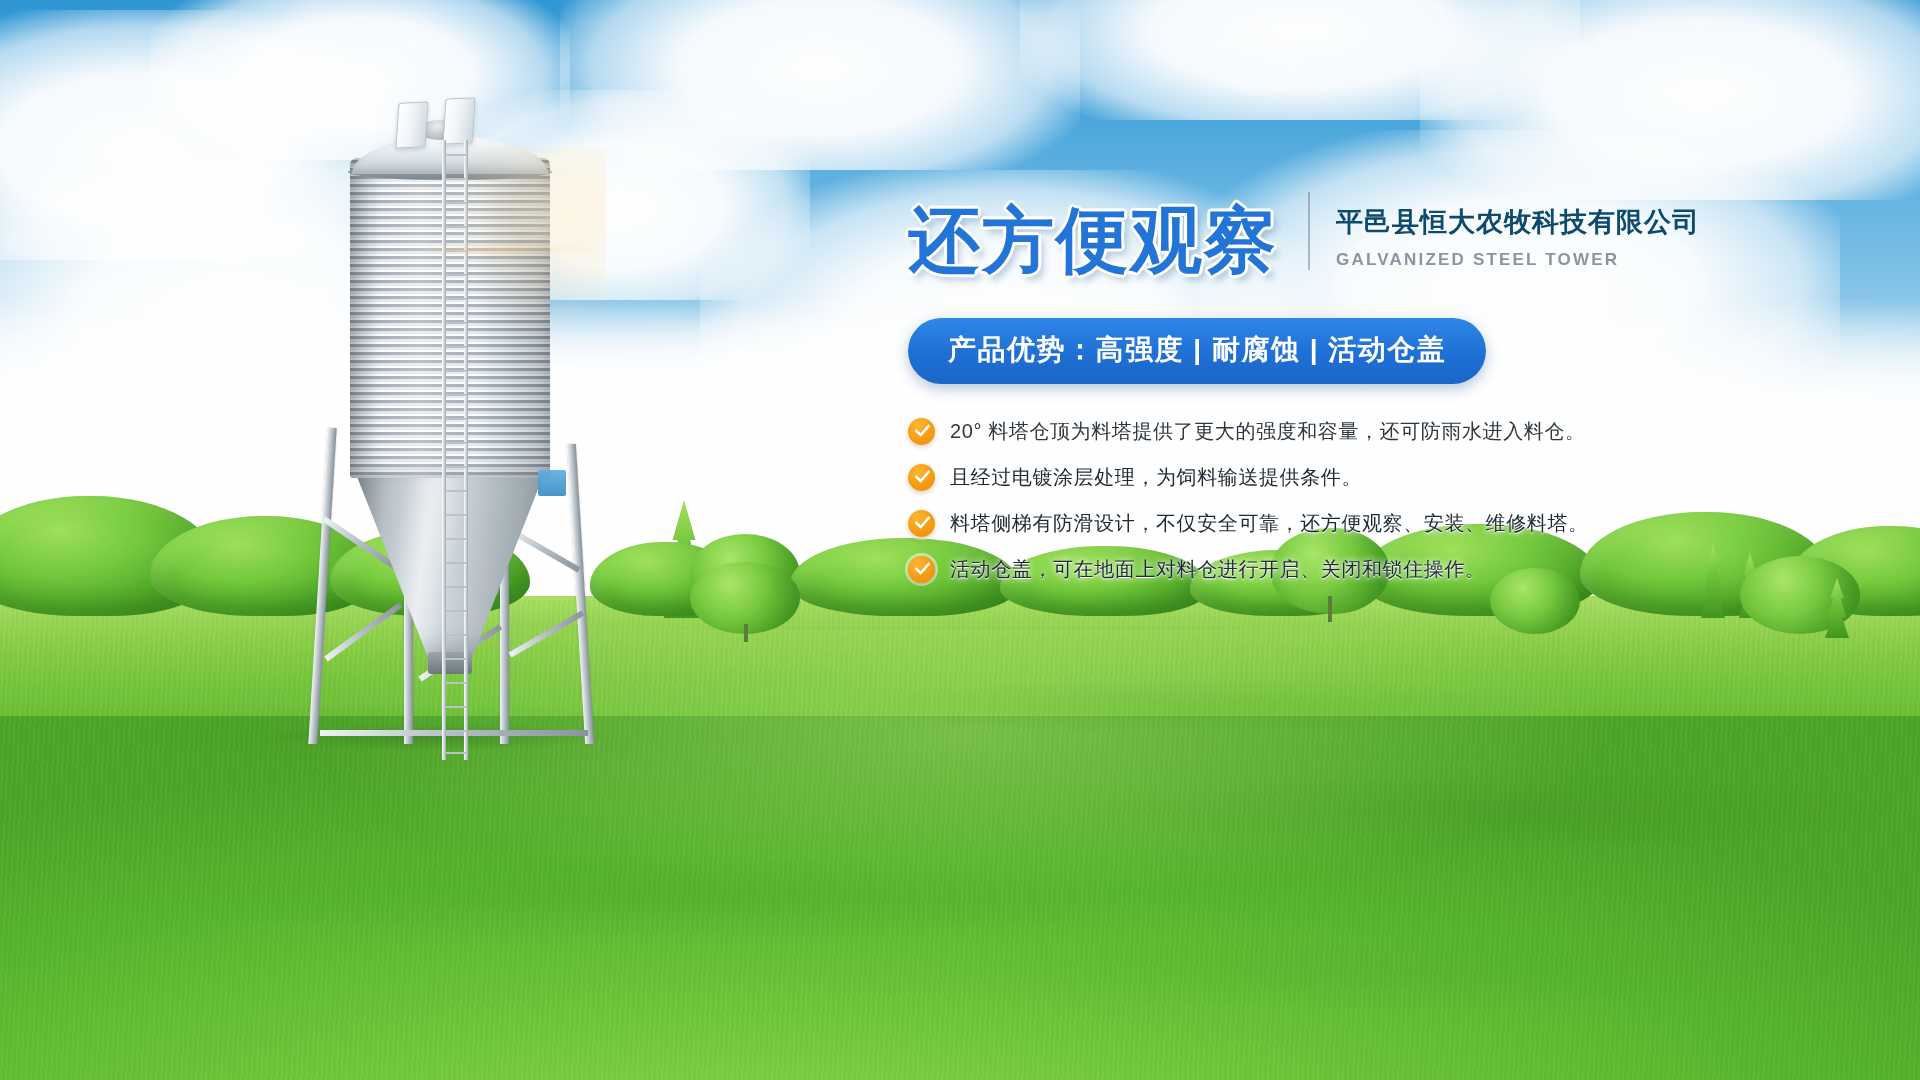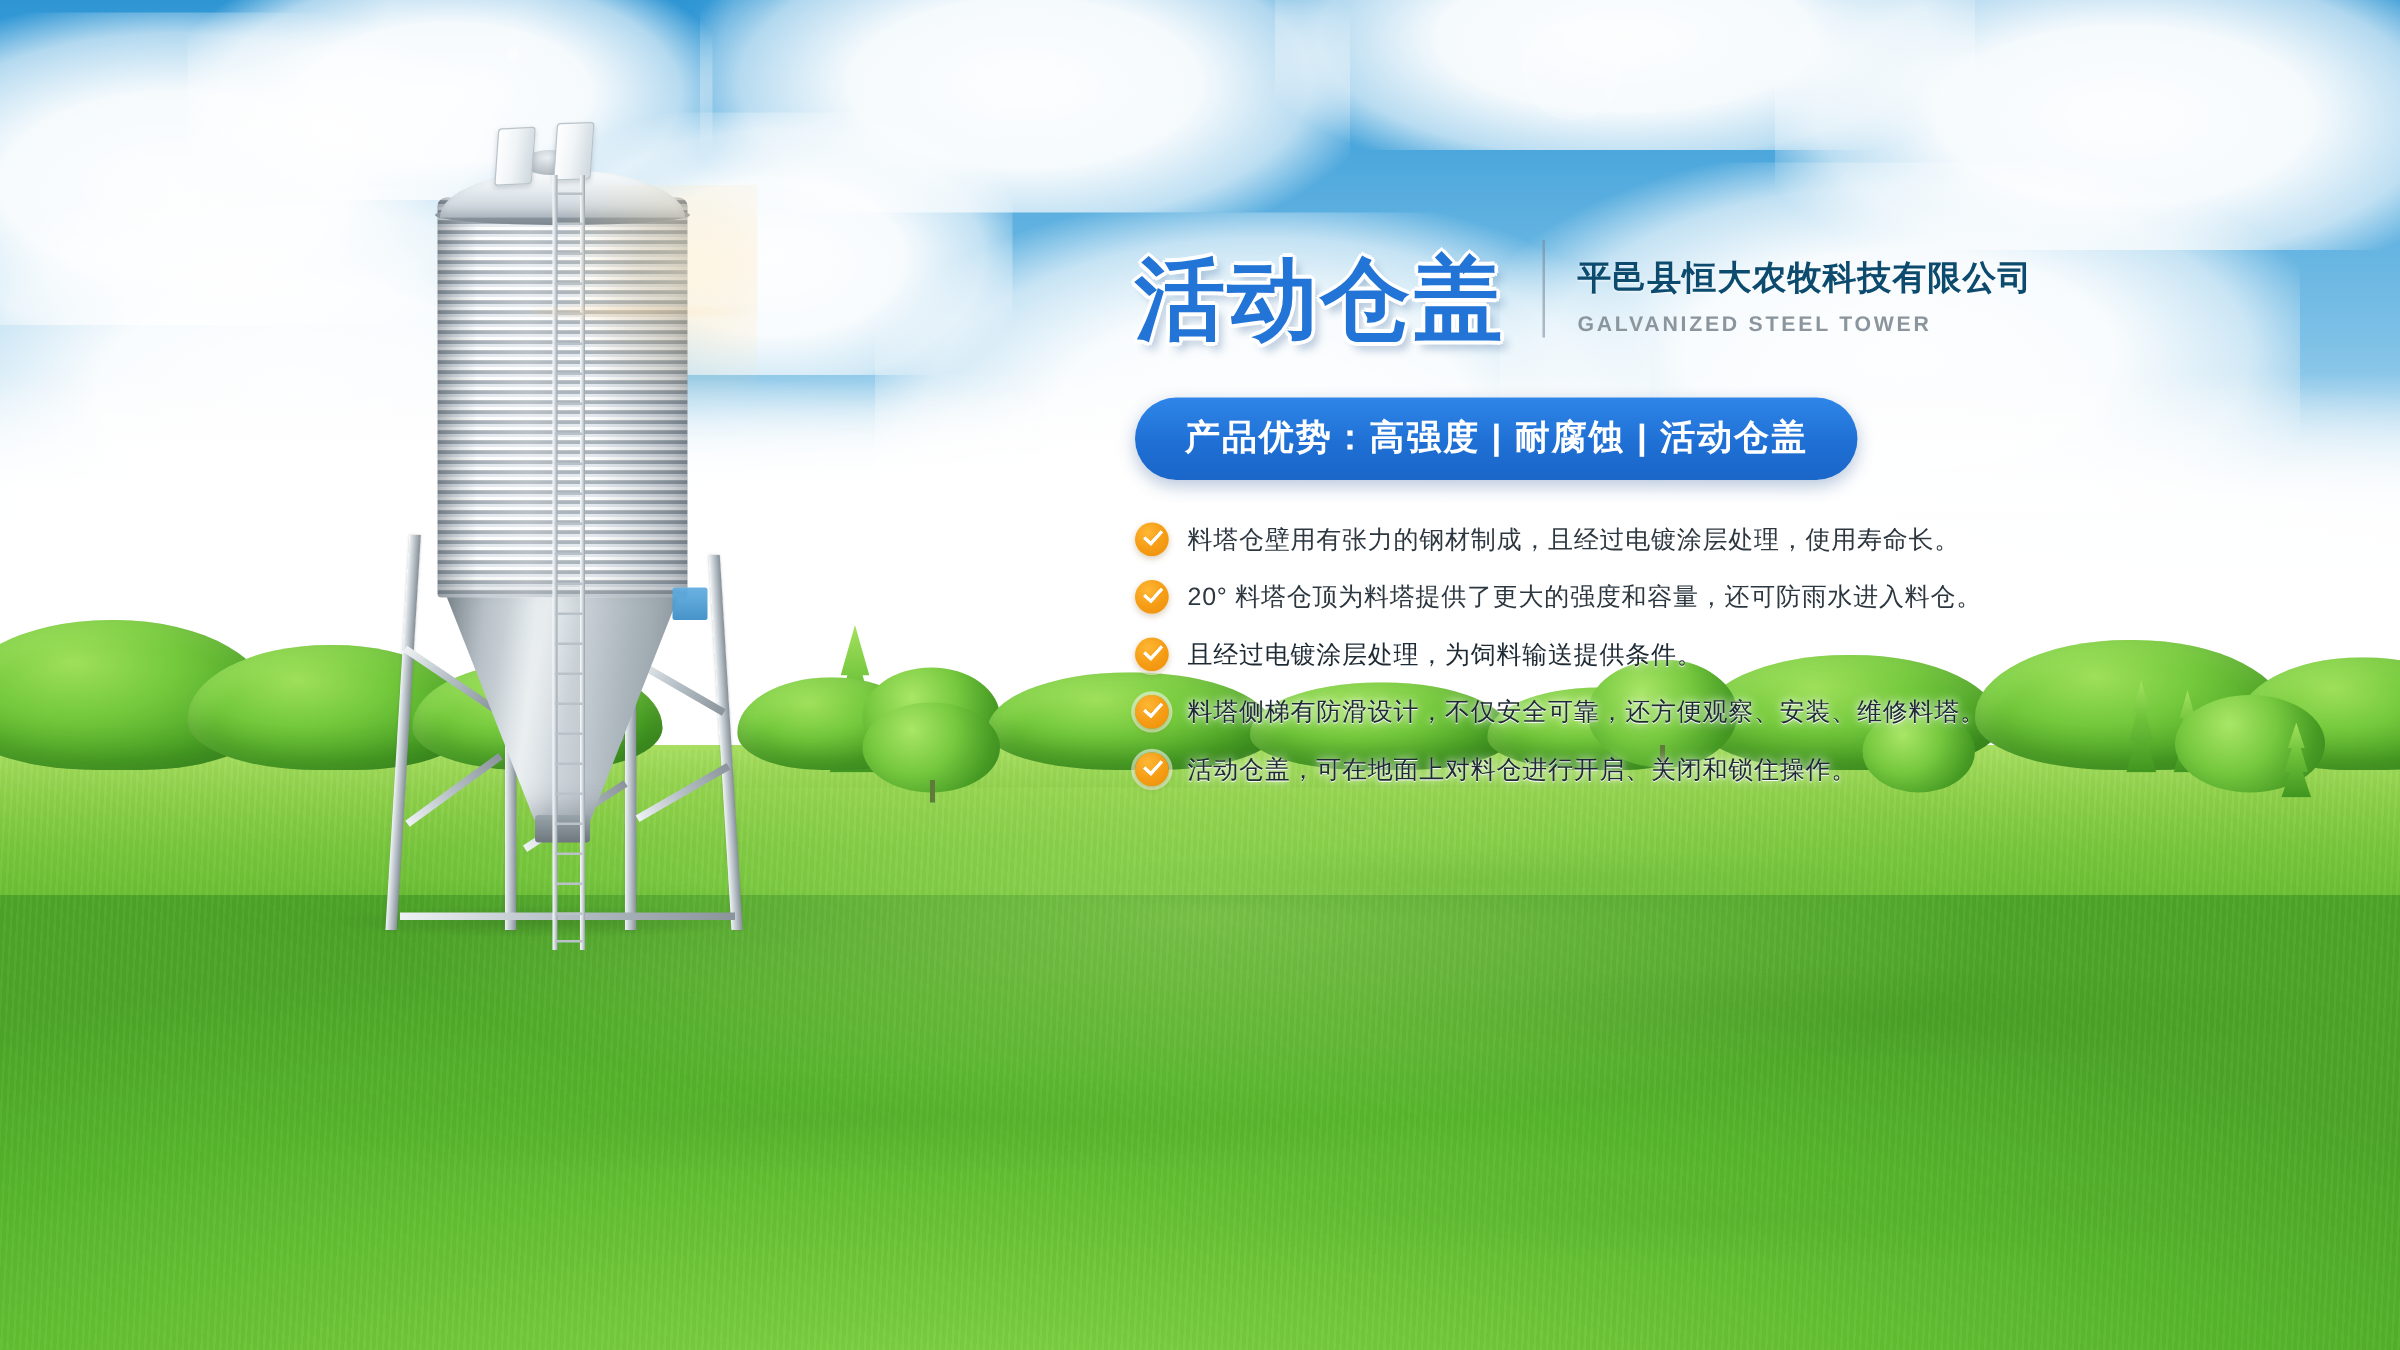--- a/index.html
+++ b/index.html
@@ -382,35 +382,31 @@
       <div class="ladder-rung" style="top:612px;"></div>
     </div>
 
     <div class="blue-tag"></div>
     <div class="silo-flare"></div>
   </div>
 
   <div class="panel">
 
     <div class="title-row">
-      <div class="main-title">活动仓盖</div>
+      <div class="main-title">还方便观察</div>
       <div class="divider-v"></div>
       <div class="co-block">
         <div class="co-name">平邑县恒大农牧科技有限公司</div>
         <div class="co-en">GALVANIZED STEEL TOWER</div>
       </div>
     </div>
 
     <div class="pill">产品优势：高强度 | 耐腐蚀 | 活动仓盖</div>
 
     <div class="features">
-      <div class="feature">
-        <span class="chk"></span>
-        <span class="feature-text">料塔仓壁用有张力的钢材制成，且经过电镀涂层处理，使用寿命长。</span>
-      </div>
       <div class="feature">
         <span class="chk"></span>
         <span class="feature-text">20° 料塔仓顶为料塔提供了更大的强度和容量，还可防雨水进入料仓。</span>
       </div>
       <div class="feature on-green">
         <span class="chk"></span>
         <span class="feature-text">且经过电镀涂层处理，为饲料输送提供条件。</span>
       </div>
       <div class="feature on-green">
         <span class="chk"></span>

